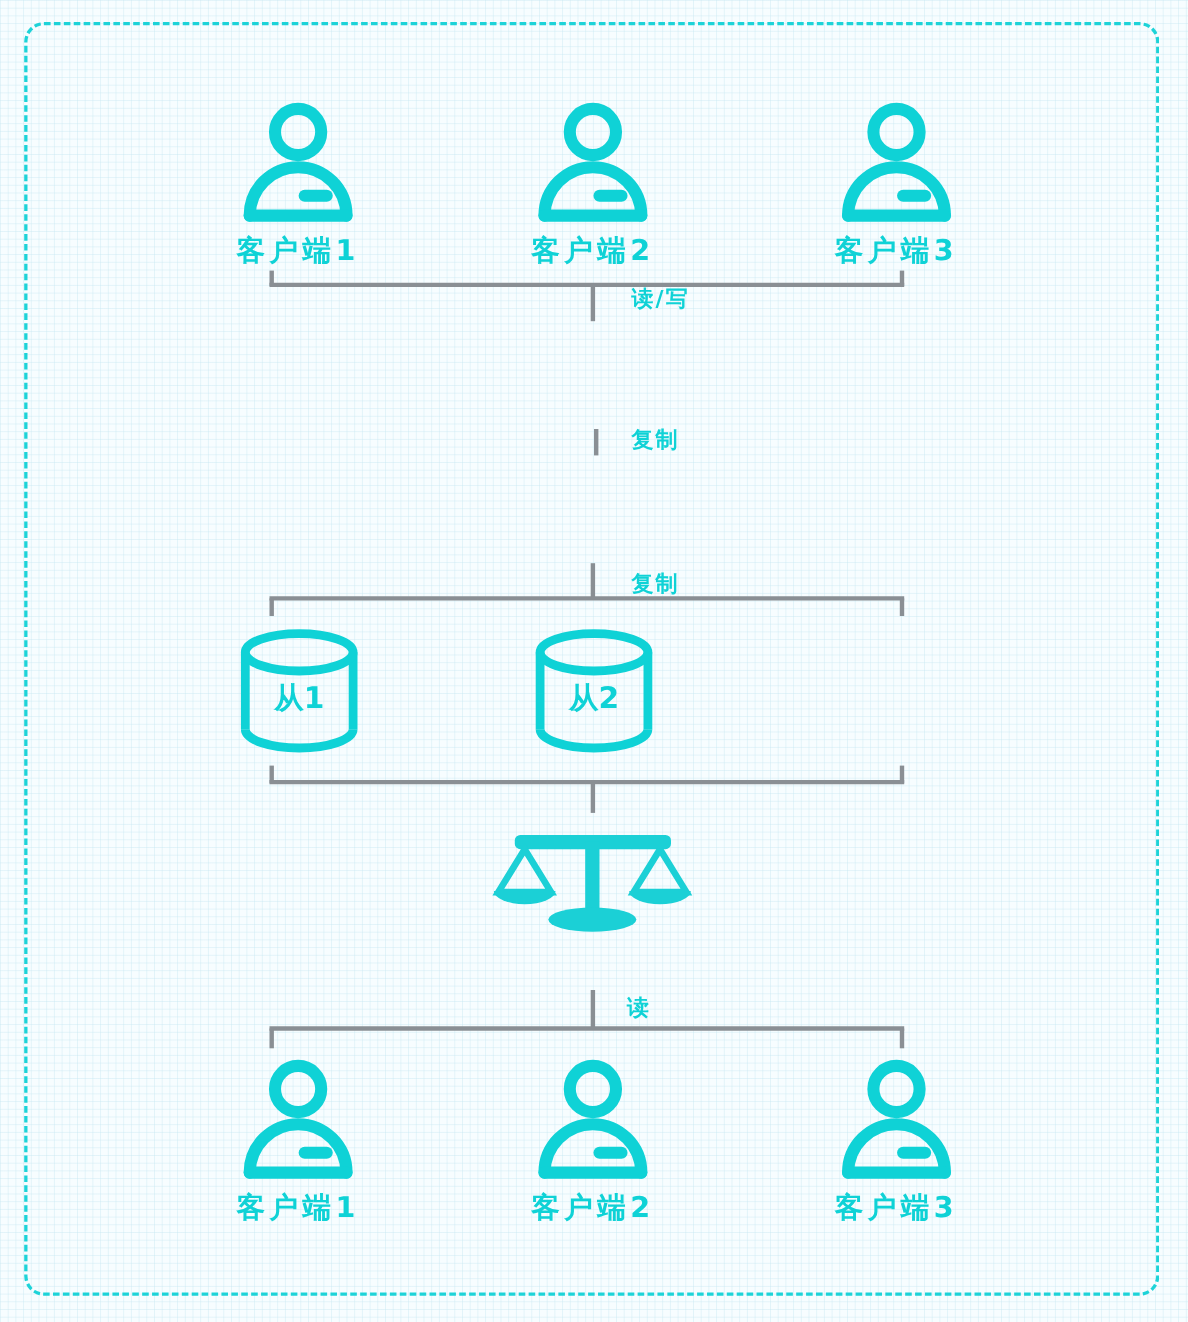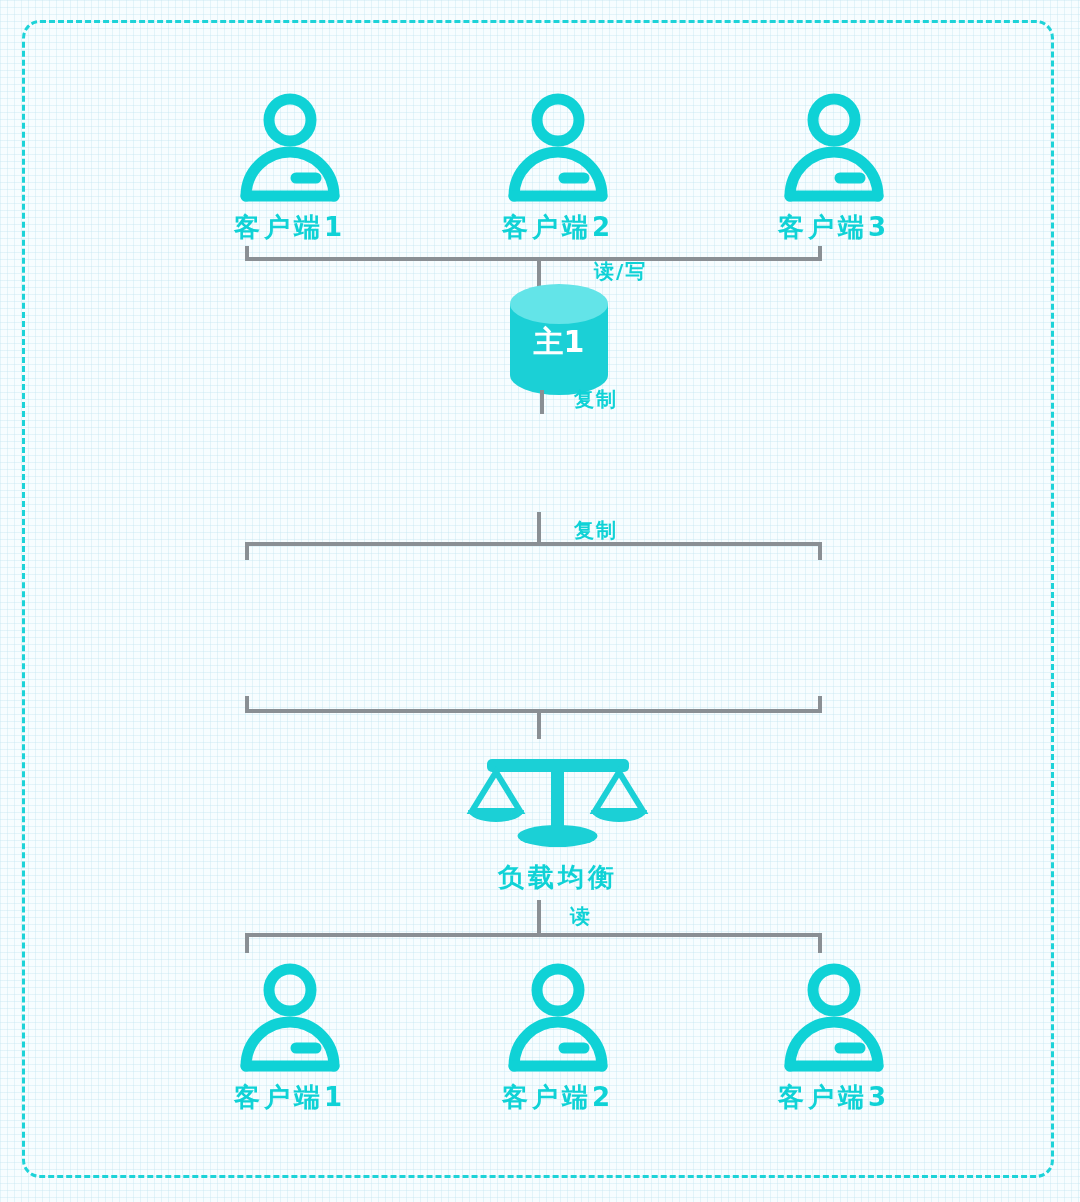--- a/index.html
+++ b/index.html
@@ -32,21 +32,20 @@
     height: 1158px;
     border: 3px dashed #1dd3d8;
     border-radius: 18px;
     box-sizing: border-box;
     pointer-events: none;
   }
 
   .node {
     position: absolute;
     text-align: center;
-    margin-left: 19px;
   }
 
   .caption {
     color: #0fd2d6;
     font-size: 26px;
     font-weight: 700;
     letter-spacing: 4px;
     white-space: nowrap;
     text-align: center;
   }
@@ -104,49 +103,60 @@
   </div>
 
   <div class="connector" style="left:240px; top:244px; width:590px; height:50px;">
     <svg width="590" height="50" viewBox="0 0 590 50">
       <line x1="7" y1="2" x2="7" y2="16" stroke="#8a8f94" stroke-width="4"></line>
       <line x1="580" y1="2" x2="580" y2="16" stroke="#8a8f94" stroke-width="4"></line>
       <line x1="5" y1="15" x2="582" y2="15" stroke="#8a8f94" stroke-width="4"></line>
       <line x1="299" y1="15" x2="299" y2="48" stroke="#8a8f94" stroke-width="4"></line>
     </svg>
   </div>
-  <div class="edge-label" style="left:574px; top:258px;padding-left:20px;">读/写</div>
-
-  <div class="node" style="left:485px; top:282px;">
-    <svg width="110" height="115" viewBox="0 0 110 115">
-      <path d="M6 22 L6 93 A49 20 0 0 0 104 93 L104 22 Z" fill="#1bd0d6"></path>
-      <ellipse cx="55" cy="22" rx="49" ry="20" fill="#63e4e8"></ellipse>
-      <text x="55" y="70" text-anchor="middle" fill="#ffffff" font-family="'DejaVu Sans','Liberation Sans',sans-serif" font-size="30" font-weight="700">主1</text>
-    </svg>
-  </div>
+  <div class="edge-label" style="left:574px; top:258px;">读/写</div>
+
 
   <div class="connector" style="left:537px; top:390px; width:10px; height:24px;">
     <svg width="10" height="24" viewBox="0 0 10 24">
       <line x1="5" y1="0" x2="5" y2="24" stroke="#8a8f94" stroke-width="4"></line>
     </svg>
   </div>
   <div class="edge-label" style="left:574px; top:386px;">复制</div>
 
 
   <div class="connector" style="left:240px; top:512px; width:590px; height:56px;">
     <svg width="590" height="56" viewBox="0 0 590 56">
       <line x1="299" y1="0" x2="299" y2="33" stroke="#8a8f94" stroke-width="4"></line>
       <line x1="5" y1="32" x2="582" y2="32" stroke="#8a8f94" stroke-width="4"></line>
       <line x1="7" y1="32" x2="7" y2="48" stroke="#8a8f94" stroke-width="4"></line>
       <line x1="580" y1="32" x2="580" y2="48" stroke="#8a8f94" stroke-width="4"></line>
     </svg>
   </div>
   <div class="edge-label" style="left:574px; top:517px;">复制</div>
 
-
+  <div class="node" style="left:216px; top:572px;">
+    <svg width="112" height="112" viewBox="0 0 112 112">
+      <path d="M7 21 L7 91" fill="none" stroke="#0fd2d6" stroke-width="8"></path>
+      <path d="M105 21 L105 91" fill="none" stroke="#0fd2d6" stroke-width="8"></path>
+      <ellipse cx="56" cy="21" rx="49" ry="17" fill="none" stroke="#0fd2d6" stroke-width="8"></ellipse>
+      <path d="M7 91 A49 17 0 0 0 105 91" fill="none" stroke="#0fd2d6" stroke-width="8"></path>
+      <text x="56" y="72" text-anchor="middle" fill="#0fd2d6" font-family="'DejaVu Sans','Liberation Sans',sans-serif" font-size="27" font-weight="700">从1</text>
+    </svg>
+  </div>
+
+  <div class="node" style="left:484px; top:572px;">
+    <svg width="112" height="112" viewBox="0 0 112 112">
+      <path d="M7 21 L7 91" fill="none" stroke="#0fd2d6" stroke-width="8"></path>
+      <path d="M105 21 L105 91" fill="none" stroke="#0fd2d6" stroke-width="8"></path>
+      <ellipse cx="56" cy="21" rx="49" ry="17" fill="none" stroke="#0fd2d6" stroke-width="8"></ellipse>
+      <path d="M7 91 A49 17 0 0 0 105 91" fill="none" stroke="#0fd2d6" stroke-width="8"></path>
+      <text x="56" y="72" text-anchor="middle" fill="#0fd2d6" font-family="'DejaVu Sans','Liberation Sans',sans-serif" font-size="27" font-weight="700">从2</text>
+    </svg>
+  </div>
 
 
   <div class="connector" style="left:240px; top:696px; width:590px; height:50px;">
     <svg width="590" height="50" viewBox="0 0 590 50">
       <line x1="7" y1="0" x2="7" y2="16" stroke="#8a8f94" stroke-width="4"></line>
       <line x1="580" y1="0" x2="580" y2="16" stroke="#8a8f94" stroke-width="4"></line>
       <line x1="5" y1="15" x2="582" y2="15" stroke="#8a8f94" stroke-width="4"></line>
       <line x1="299" y1="15" x2="299" y2="43" stroke="#8a8f94" stroke-width="4"></line>
     </svg>
   </div>
@@ -154,21 +164,20 @@
   <div class="node" style="left:439px; top:752px; width:200px;">
     <svg width="200" height="92" viewBox="0 0 200 92" style="margin:0 auto;">
       <rect x="29" y="7" width="142" height="13" rx="5" fill="#1bd0d6"></rect>
       <rect x="93" y="13" width="13" height="72" fill="#1bd0d6"></rect>
       <ellipse cx="99.5" cy="84" rx="40" ry="11" fill="#1bd0d6"></ellipse>
       <path d="M38 20 L14 59 L62 59 Z" fill="none" stroke="#1bd0d6" stroke-width="6"></path>
       <path d="M10 58 L66 58 A28 12 0 0 1 10 58 Z" fill="#1bd0d6"></path>
       <path d="M161 20 L137 59 L185 59 Z" fill="none" stroke="#1bd0d6" stroke-width="6"></path>
       <path d="M133 58 L189 58 A28 12 0 0 1 133 58 Z" fill="#1bd0d6"></path>
     </svg>
-    <div class="caption" style="margin-top:16px;">负载均衡</div>
   </div>
 
   <div class="connector" style="left:240px; top:900px; width:590px; height:60px;">
     <svg width="590" height="60" viewBox="0 0 590 60">
       <line x1="299" y1="0" x2="299" y2="36" stroke="#8a8f94" stroke-width="4"></line>
       <line x1="5" y1="35" x2="582" y2="35" stroke="#8a8f94" stroke-width="4"></line>
       <line x1="7" y1="35" x2="7" y2="53" stroke="#8a8f94" stroke-width="4"></line>
       <line x1="580" y1="35" x2="580" y2="53" stroke="#8a8f94" stroke-width="4"></line>
     </svg>
   </div>

